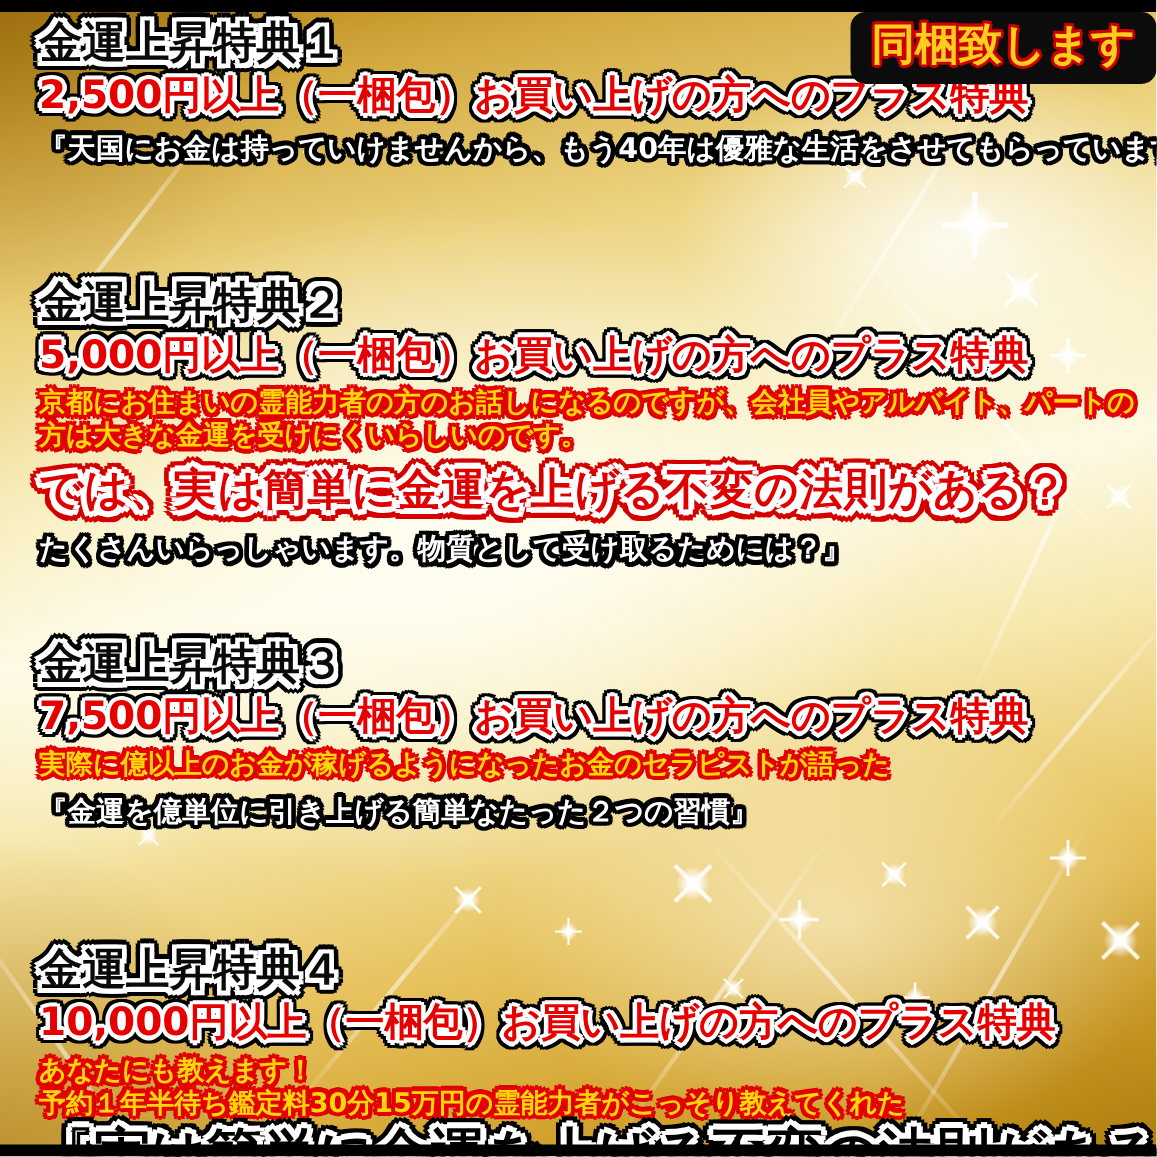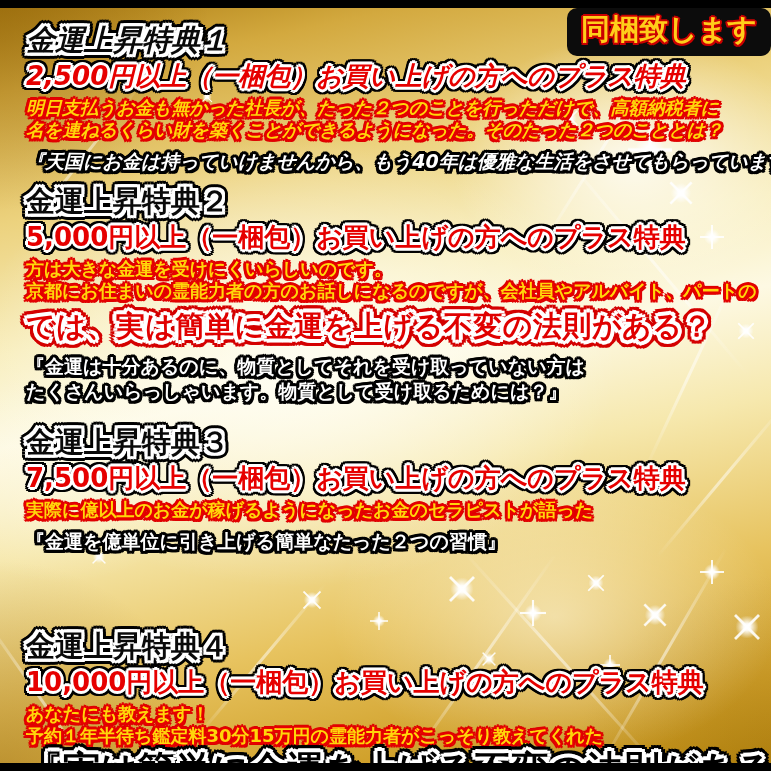--- a/index.html
+++ b/index.html
@@ -19,21 +19,21 @@
   .bar{position:absolute;left:0;width:771px;height:8px;background:#000;z-index:6;}
   .bar-top{top:0;} .bar-bottom{bottom:0;}
   .ray{position:absolute;width:3px;z-index:1;opacity:.55;border-radius:2px;
     background:linear-gradient(to bottom,rgba(255,255,255,0),rgba(255,255,255,.9) 45%,rgba(255,255,255,.9) 55%,rgba(255,255,255,0));}
   .sp{position:absolute;z-index:1;
     background:
       radial-gradient(circle, rgba(255,255,255,.95) 0 14%, rgba(255,255,255,0) 48%),
       linear-gradient(to right, rgba(255,255,255,0) 44%, rgba(255,255,255,.9) 48% 52%, rgba(255,255,255,0) 56%),
       linear-gradient(to bottom, rgba(255,255,255,0) 44%, rgba(255,255,255,.9) 48% 52%, rgba(255,255,255,0) 56%);}
   .sec{position:absolute;left:26px;right:6px;z-index:3;}
-  .sec1{top:22px;font-style:italic;} .sec2{top:183px;} .sec3{top:407px;margin-top:17px;} .sec4{top:628px;}
+  .sec1{top:10px;} .sec2{top:183px;} .sec3{top:407px;margin-top:17px;} .sec4{top:628px;}
   .t{white-space:nowrap;}
   .title{display:inline-block;font-size:29px;line-height:36px;color:#0a0a0a;
     text-shadow:
       3px 0 0 #fff,-3px 0 0 #fff,0 3px 0 #fff,0 -3px 0 #fff,
       2px 2px 0 #fff,2px -2px 0 #fff,-2px 2px 0 #fff,-2px -2px 0 #fff,
       3px 3px 0 #fff,3px -3px 0 #fff,-3px 3px 0 #fff,-3px -3px 0 #fff,
       6px 0 0 #000,-6px 0 0 #000,0 6px 0 #000,0 -6px 0 #000,
       4px 4px 0 #000,4px -4px 0 #000,-4px 4px 0 #000,-4px -4px 0 #000,
       6px 3px 0 #000,6px -3px 0 #000,-6px 3px 0 #000,-6px -3px 0 #000,
       3px 6px 0 #000,3px -6px 0 #000,-3px 6px 0 #000,-3px -6px 0 #000,
@@ -122,37 +122,32 @@
   <div class="sp" style="left:480px;top:650px;width:18px;height:18px;transform:rotate(45deg);"></div>
   <div class="sp" style="left:200px;top:90px;width:14px;height:14px;transform:rotate(45deg);"></div>
 
   <div class="badge">
     <div class="badge-text">同梱致します</div>
   </div>
 
   <div class="sec sec1">
     <div class="title t">金運上昇特典１</div>
     <div class="price t">2,500円以上（一梱包）お買い上げの方へのプラス特典</div>
-    <div class="body">
-      <div class="gold t">明日支払うお金も無かった社長が、たった２つのことを行っただけで、高額納税者に</div>
-      <div class="gold t">名を連ねるくらい財を築くことができるようになった。そのたった２つのこととは？</div>
-    </div>
     <div class="quote t">『天国にお金は持っていけませんから、もう40年は優雅な生活をさせてもらっています。』</div>
   </div>
 
   <div class="sec sec2">
     <div class="title t">金運上昇特典２</div>
     <div class="price t">5,000円以上（一梱包）お買い上げの方へのプラス特典</div>
     <div class="body">
+      <div class="gold t">京都にお住まいの霊能力者の方のお話しになるのですが、会社員やアルバイト、パートの</div>
       <div class="gold t">方は大きな金運を受けにくいらしいのです。</div>
-      <div class="gold t">京都にお住まいの霊能力者の方のお話しになるのですが、会社員やアルバイト、パートの</div>
     </div>
     <div class="headline2 t">では、実は簡単に金運を上げる不変の法則がある？</div>
     <div class="quote">
-      <div class="t">『金運は十分あるのに、物質としてそれを受け取っていない方は</div>
       <div class="t">たくさんいらっしゃいます。物質として受け取るためには？』</div>
     </div>
   </div>
 
   <div class="sec sec3">
     <div class="title t">金運上昇特典３</div>
     <div class="price t">7,500円以上（一梱包）お買い上げの方へのプラス特典</div>
     <div class="body">
       <div class="gold t">実際に億以上のお金が稼げるようになったお金のセラピストが語った</div>
     </div>

